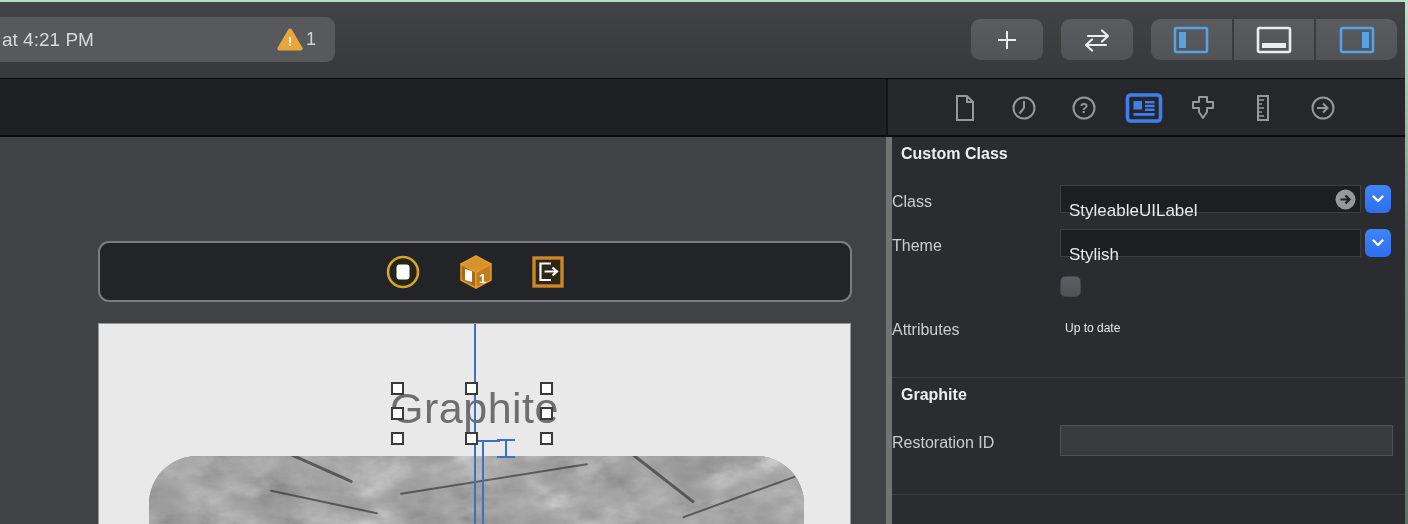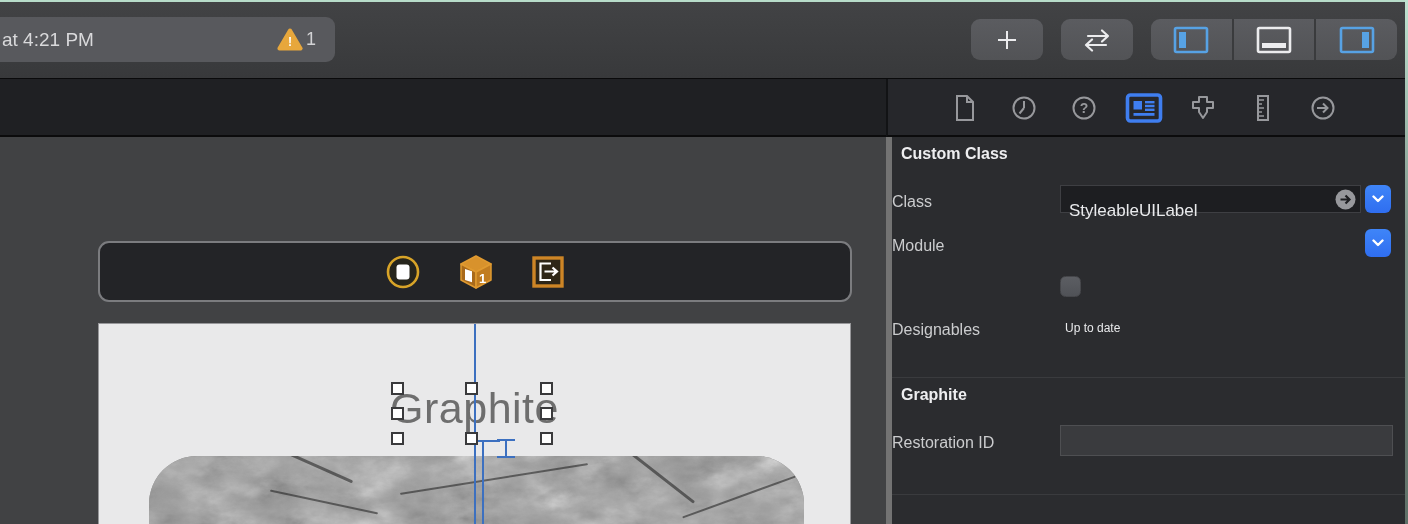--- a/index.html
+++ b/index.html
@@ -313,30 +313,33 @@
         <circle cx="10.5" cy="10.5" r="10" fill="#97989c"></circle>
         <path d="M5.5,10.5 H14 M10.5,6.5 L14.5,10.5 L10.5,14.5" fill="none" stroke="#1e1f22" stroke-width="2.2"></path>
       </svg>
     </div>
     <div class="ddbtn" style="left:473px;top:48px">
       <svg width="12" height="8" viewBox="0 0 12 8">
         <polyline points="1.5,1.5 6,6 10.5,1.5" fill="none" stroke="#fff" stroke-width="2.4" stroke-linecap="round" stroke-linejoin="round"></polyline>
       </svg>
     </div>
 
-    <div class="lbl" style="left:0;top:100px">Module</div>
+    <div class="lbl" style="left:0;top:100px">Theme</div>
+    <div class="field" style="left:168px;top:92px;width:301px;height:28px">
+      <span>Stylish</span>
+    </div>
     <div class="ddbtn" style="left:473px;top:92px">
       <svg width="12" height="8" viewBox="0 0 12 8">
         <polyline points="1.5,1.5 6,6 10.5,1.5" fill="none" stroke="#fff" stroke-width="2.4" stroke-linecap="round" stroke-linejoin="round"></polyline>
       </svg>
     </div>
 
     <div id="chk" class="abs"></div>
 
-    <div class="lbl" style="left:0;top:184px">Designables</div>
+    <div class="lbl" style="left:0;top:184px">Attributes</div>
     <div class="val" style="left:173px;top:184px">Up to date</div>
 
     <div class="insp-div" style="top:240px"></div>
 
     <div class="abs hdr" style="left:9px;top:249px">Graphite</div>
 
     <div class="lbl" style="left:0;top:297px">Restoration ID</div>
     <input id="resto-field" class="abs" type="text" value="" style="">
 
     <div class="insp-div" style="top:357px"></div>

